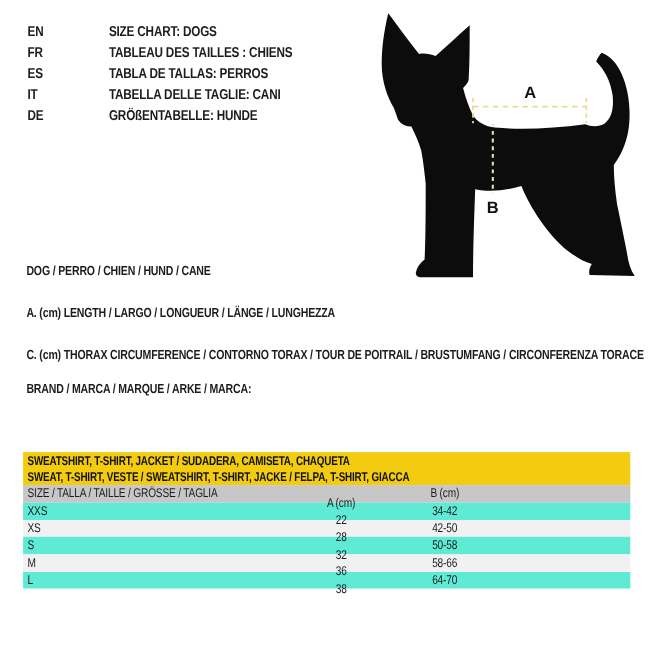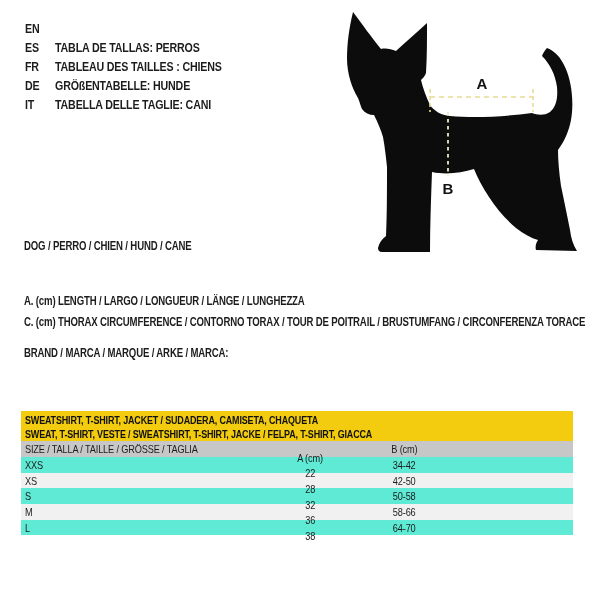--- a/index.html
+++ b/index.html
@@ -21,33 +21,33 @@
     letter-spacing: -0.2px;
   }
 
   
   .lang-list {
     position: absolute; left: 25px; top: 19px;
     list-style: none;
   }
   .lang-row {
     display: flex; height: 19px; align-items: center;
-    font-size: 13px; font-weight: 700;
+    font-size: 13px; font-weight: 700; gap: 44px;
   }
   .lang-code { width: 30px; flex: 0 0 30px; }
   .lang-code .cond, .lang-label .cond { transform: scaleX(0.82); }
 
   
   .dog-wrap { position: absolute; left: 330px; top: 0; width: 270px; height: 260px; }
   .dog-wrap svg { display: block; }
 
   
   .caption { position: absolute; left: 24px; font-size: 12px; font-weight: 700; }
   .cap-dog    { top: 239px; }
-  .cap-length { top: 294px; }
+  .cap-length { top: 277px; }
   .cap-thorax { top: 315px; }
   .cap-brand  { top: 346px; text-decoration: underline; }
 
   
   .size-table { position: absolute; left: 21px; top: 391px; width: 552px; }
   .band {
     height: 30px; padding: 1px 0 0 4px;
     display: flex; flex-direction: column; justify-content: center; margin-top: 20px;
   }
   .band-line { font-size: 11.5px; font-weight: 700; line-height: 14px; color: #111; }
@@ -62,40 +62,41 @@
   .tbody .trow { height: 15.7px; background: #5eead4; }
   .tbody .trow:nth-child(even) { background: #f1f1f2; }
 </style>
 </head>
 <body>
 
 <ul class="lang-list">
 
     <li class="lang-row">
       <span class="lang-code"><span class="cond">EN</span></span>
+      <span class="lang-label"><span class="cond">SIZE CHART: DOGS</span></span>
+    </li>
+
+    <li class="lang-row">
+      <span class="lang-code"><span class="cond">FR</span></span>
+      <span class="lang-label"><span class="cond">TABLEAU DES TAILLES : CHIENS</span></span>
     </li>
 
     <li class="lang-row">
       <span class="lang-code"><span class="cond">ES</span></span>
       <span class="lang-label"><span class="cond">TABLA DE TALLAS: PERROS</span></span>
     </li>
 
     <li class="lang-row">
-      <span class="lang-code"><span class="cond">FR</span></span>
-      <span class="lang-label"><span class="cond">TABLEAU DES TAILLES : CHIENS</span></span>
+      <span class="lang-code"><span class="cond">IT</span></span>
+      <span class="lang-label"><span class="cond">TABELLA DELLE TAGLIE: CANI</span></span>
     </li>
 
     <li class="lang-row">
       <span class="lang-code"><span class="cond">DE</span></span>
       <span class="lang-label"><span class="cond">GRÖßENTABELLE: HUNDE</span></span>
-    </li>
-
-    <li class="lang-row">
-      <span class="lang-code"><span class="cond">IT</span></span>
-      <span class="lang-label"><span class="cond">TABELLA DELLE TAGLIE: CANI</span></span>
     </li>
 
 </ul>
 
 <div class="dog-wrap">
   <svg width="270" height="260" viewBox="0 0 270 260">
     <path d="M 23 12
          C 19 28 17 44 17 58
          C 17 74 22 88 28 98
          C 30 103 31 107 32 109

